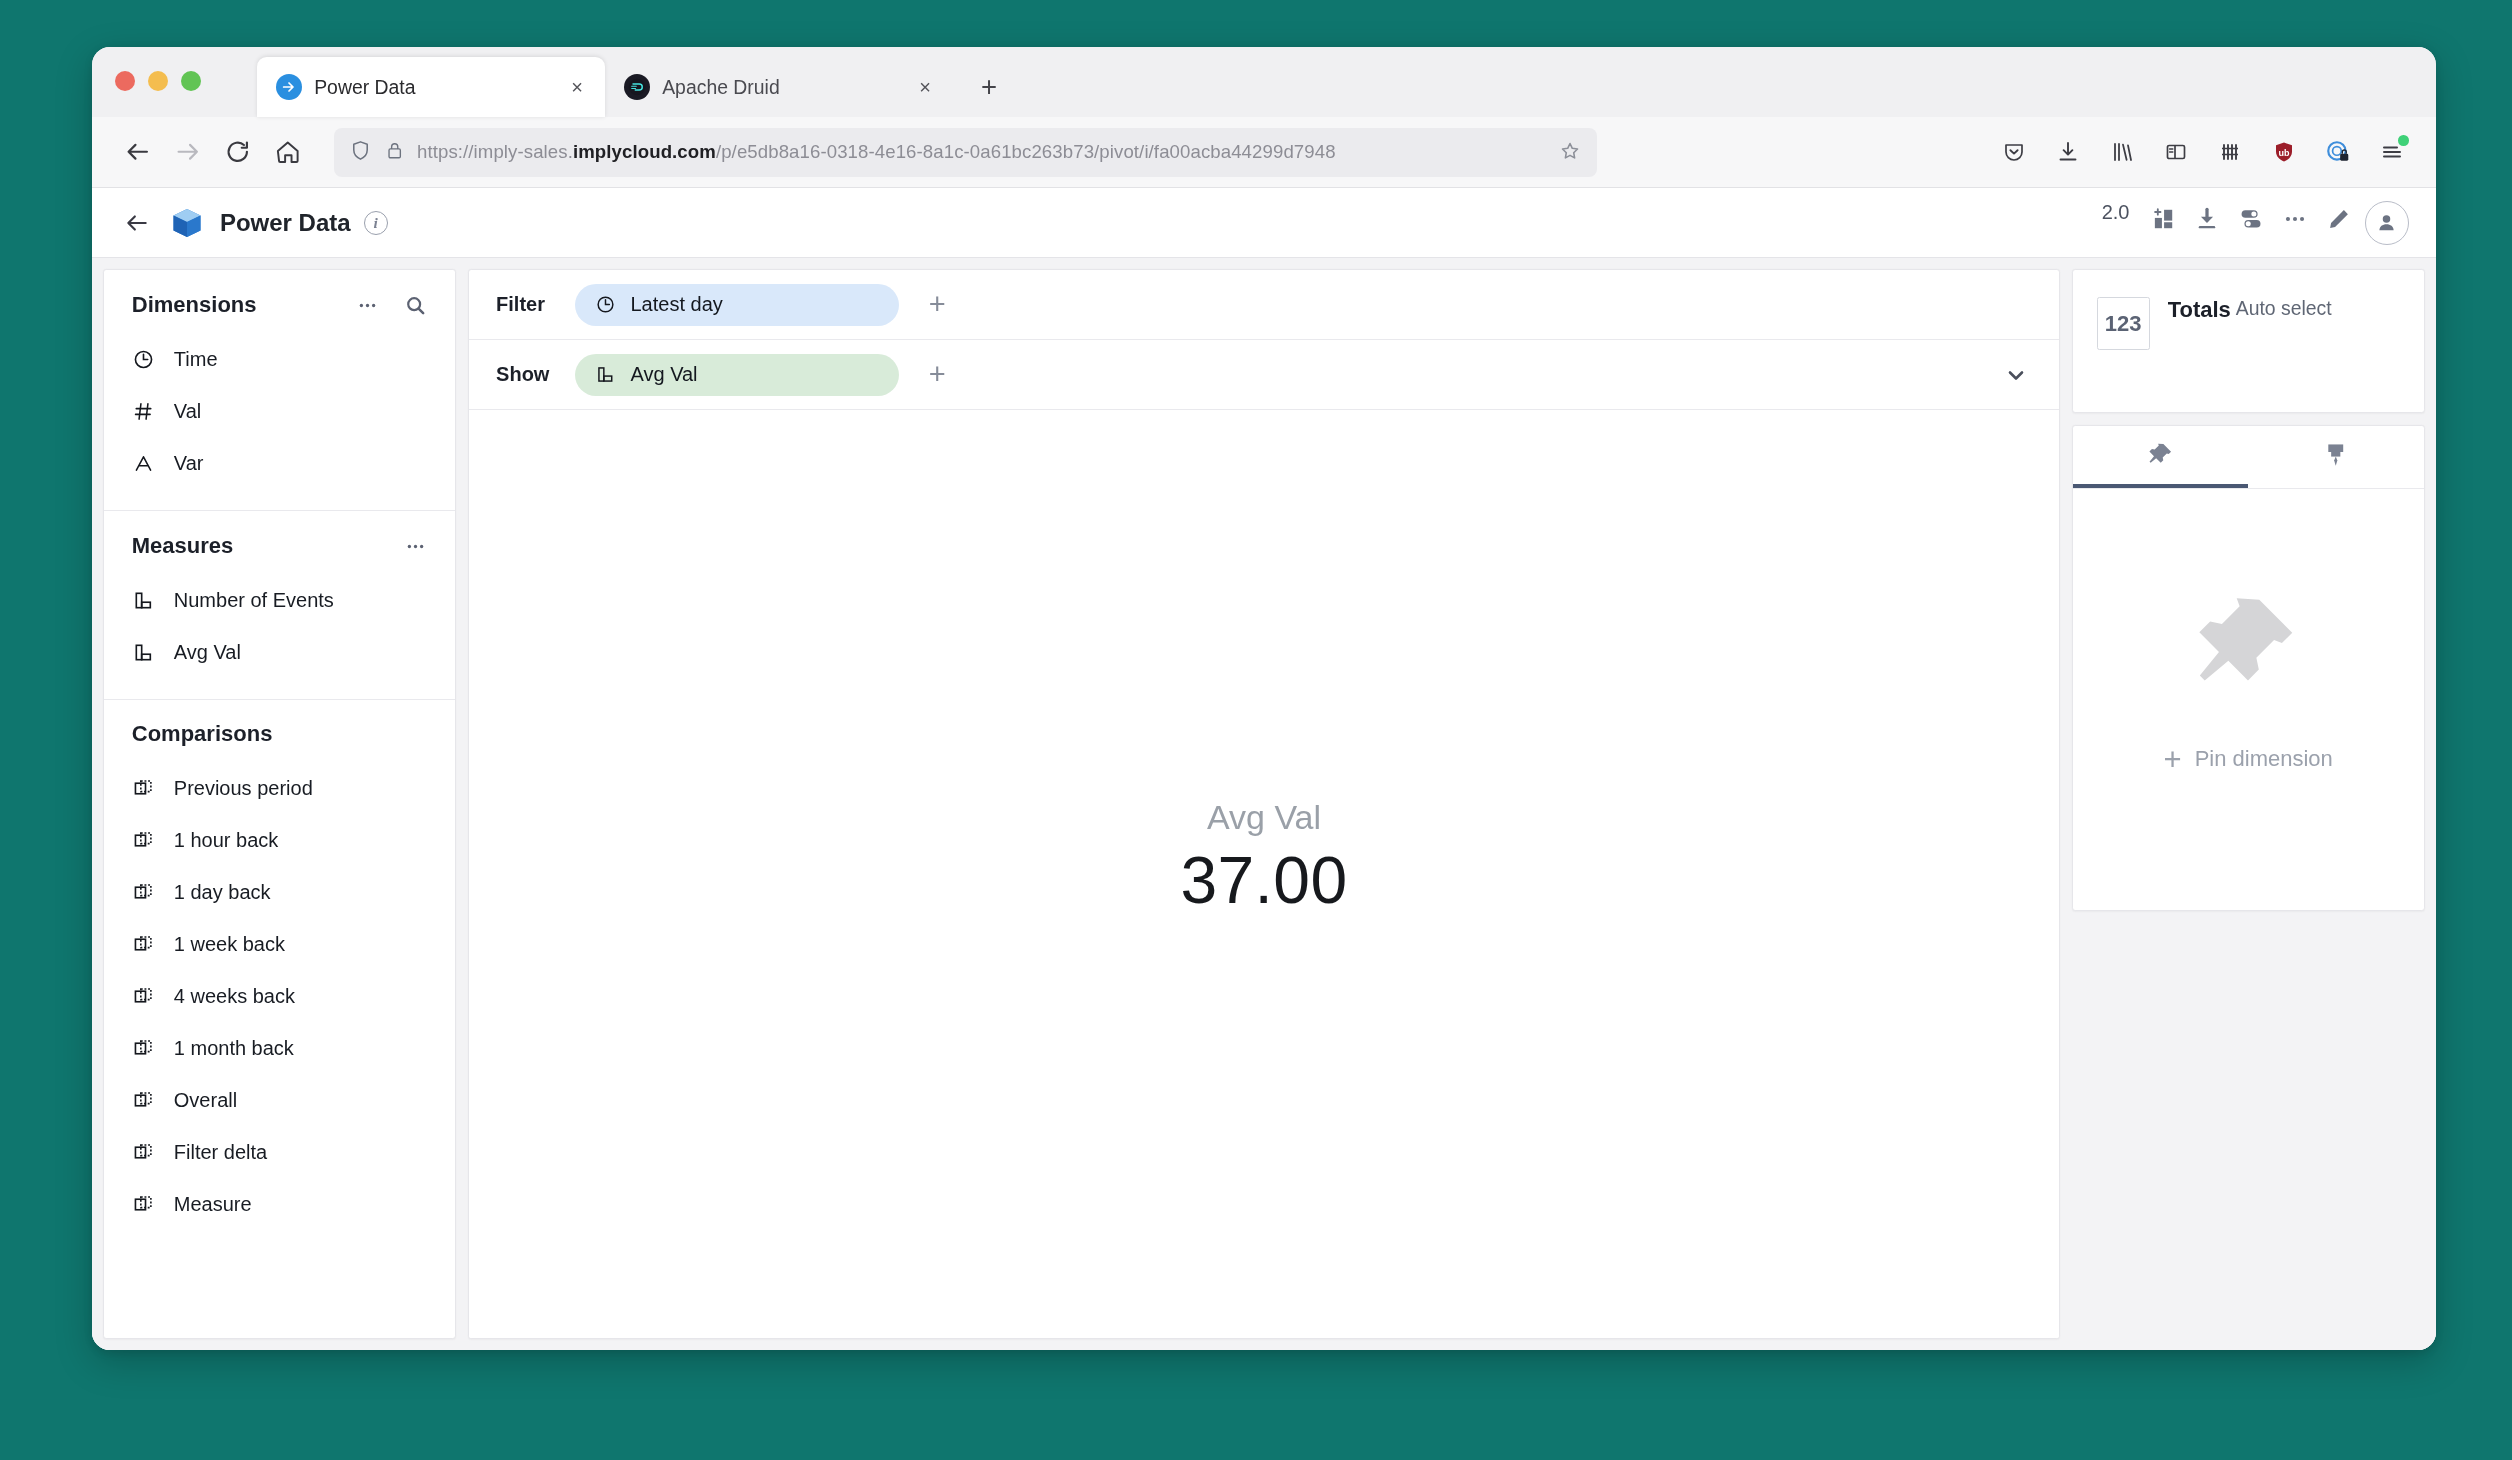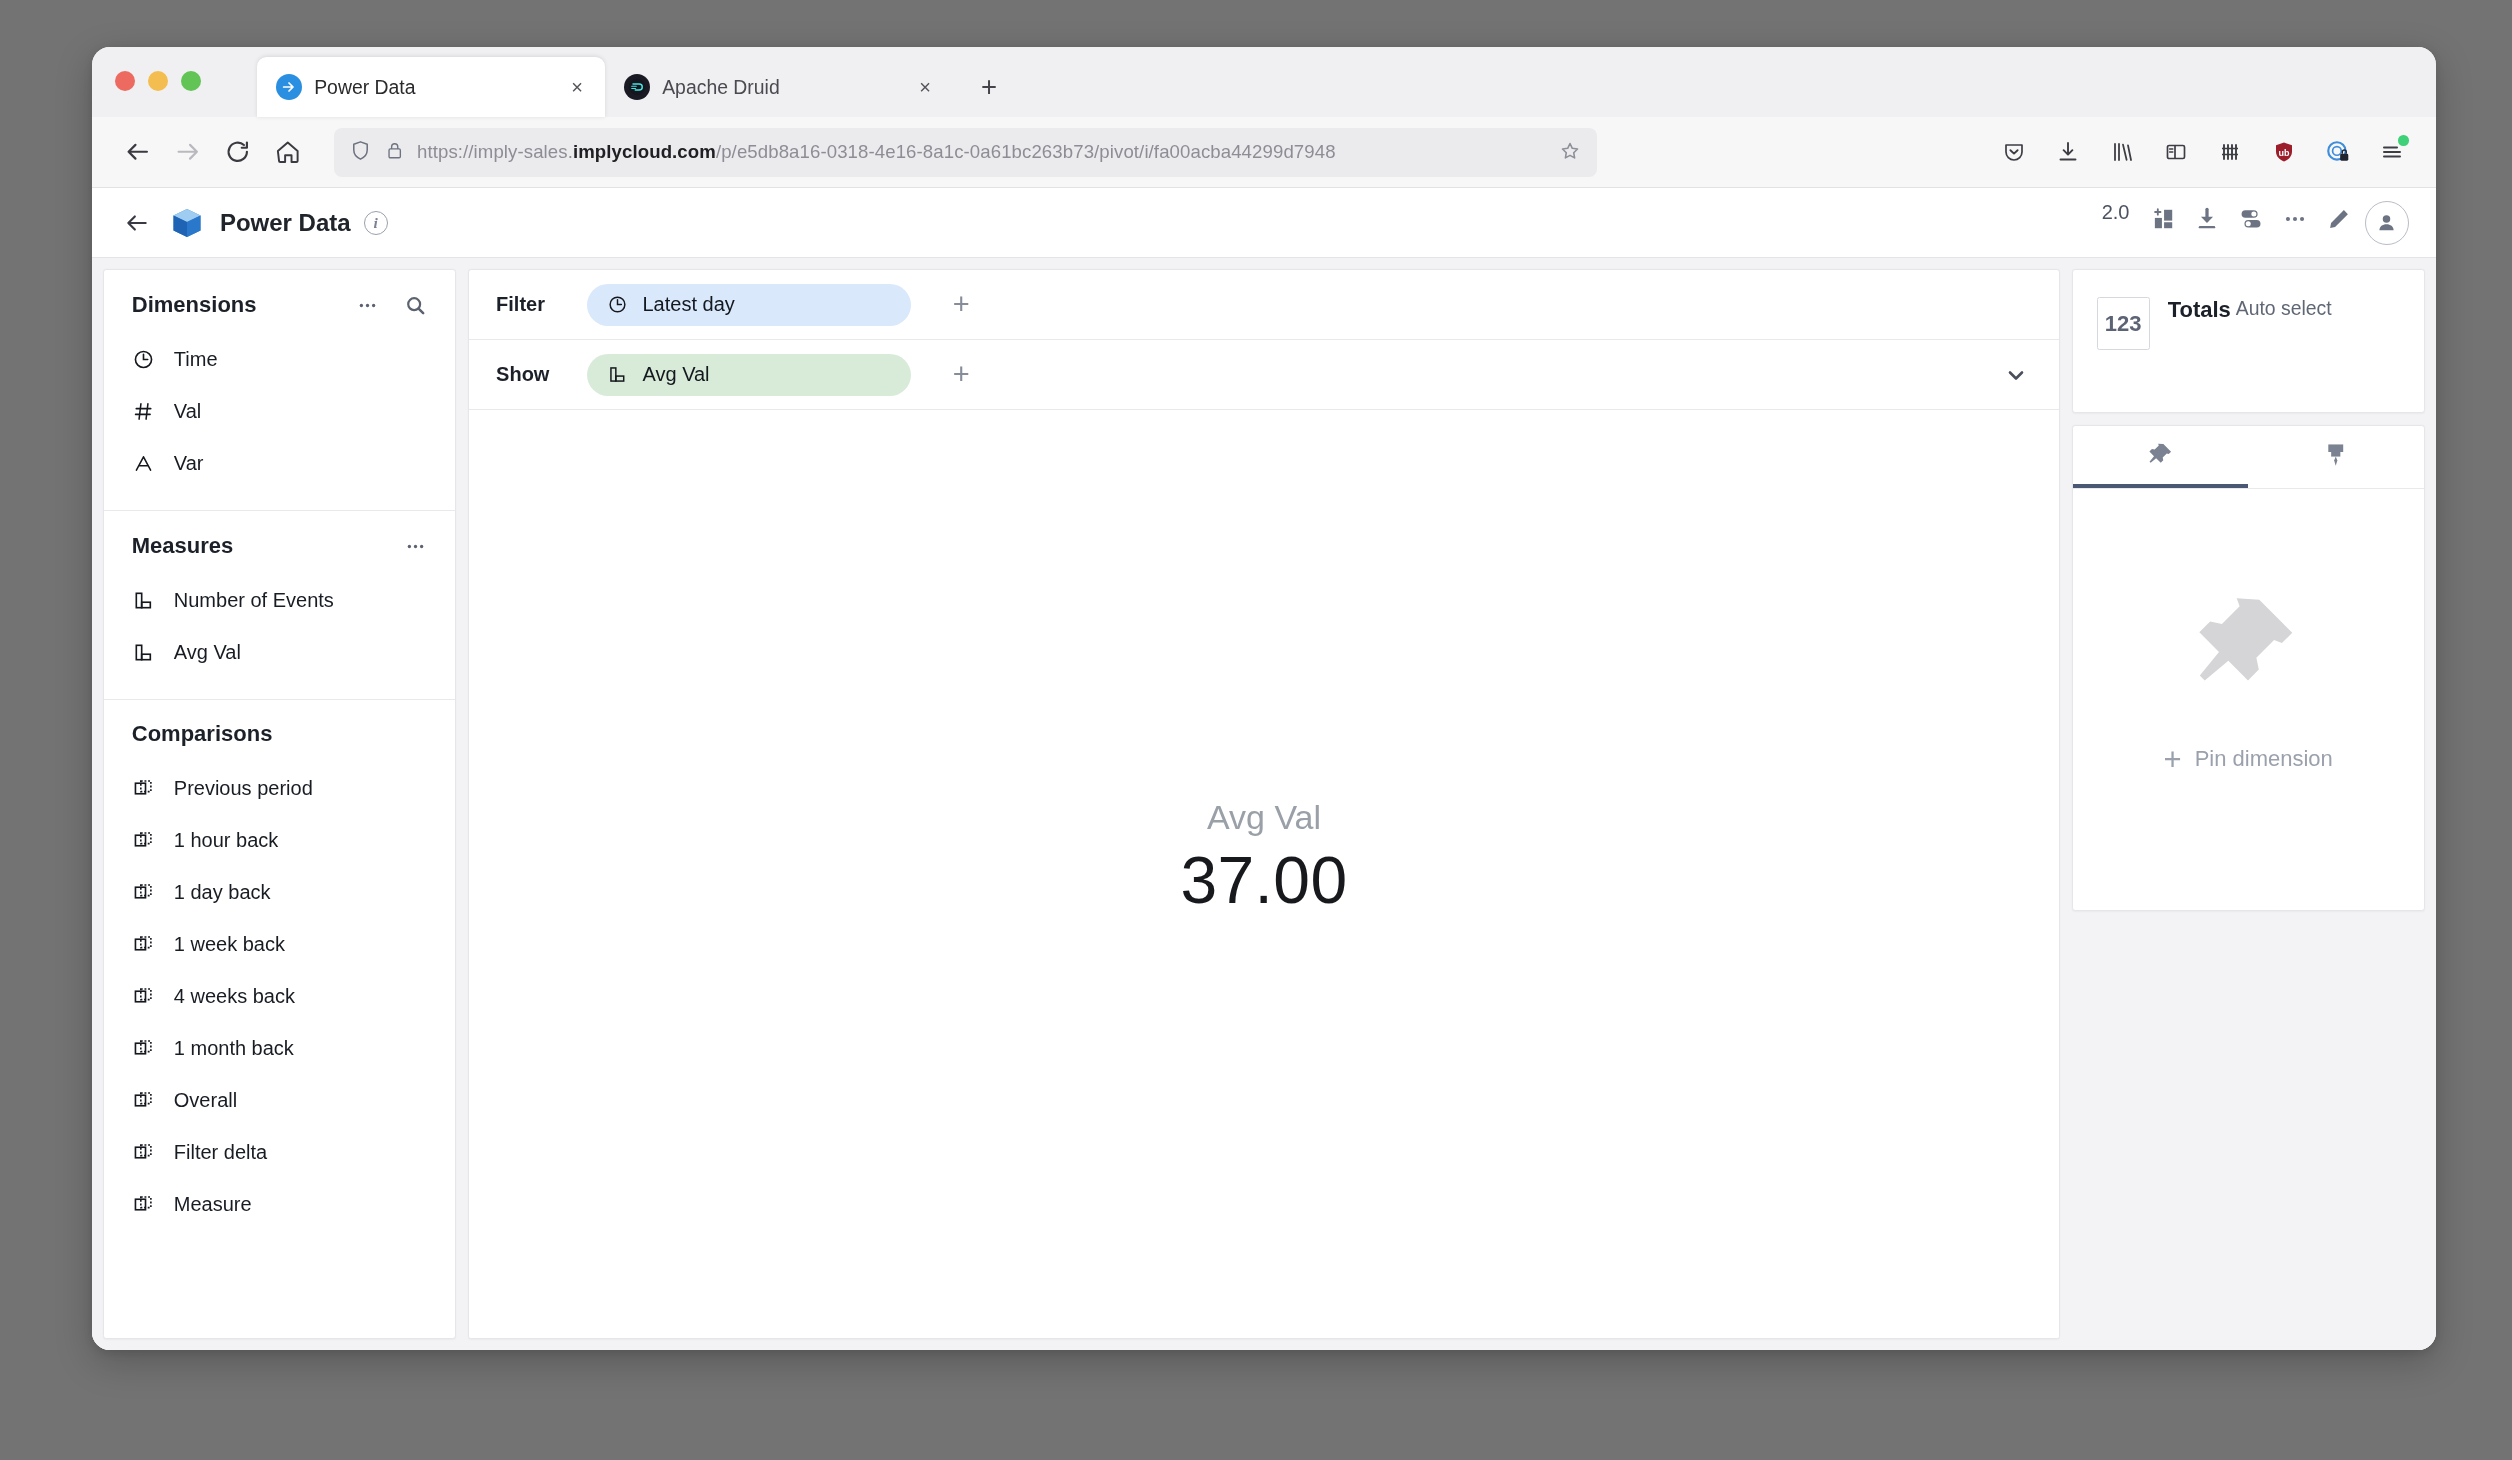--- a/index.html
+++ b/index.html
@@ -5,21 +5,21 @@
   * { box-sizing: border-box; margin: 0; padding: 0; }
   html, body {
     width: 2512px; height: 1460px;
     background: #ffffff;
     font-family: "Liberation Sans", sans-serif;
     overflow: hidden;
   }
   .desktop {
     position: relative;
     width: 2512px; height: 1460px;
-    background: #737373;
+    background: #0f766e;
   }
 
   
   .window {
     position: absolute;
     left: 92px; top: 47px;
     width: 2344px; height: 1303px;
     background: #f7f7f8;
     border-radius: 18px;
     box-shadow: 0 11.3px 37px rgba(0,0,0,0.22), 0 2.4px 8px rgba(0,0,0,0.10);
@@ -207,21 +207,21 @@
     background: #ffffff;
     border: 0.8px solid #e6e6ea;
     border-radius: 3.2px;
     overflow: hidden;
     box-shadow: 0 0.8px 1.6px rgba(0,0,0,0.04);
   }
   .ctrl-row {
     display: flex; align-items: center;
     height: 70px; padding: 0 24px 0 27.5px;
     border-bottom: 0.8px solid #e9e9ed;
-    gap: 12px;
+    gap: 0;
   }
   .ctrl-label {
     font-size: 20px; color: #1c2029; font-weight: 700;
     width: 63px; flex: 0 0 63px;
   }
   .pill {
     height: 42px; min-width: 324px;
     border-radius: 21px;
     display: flex; align-items: center;
     padding: 0 19.4px; gap: 13px;

